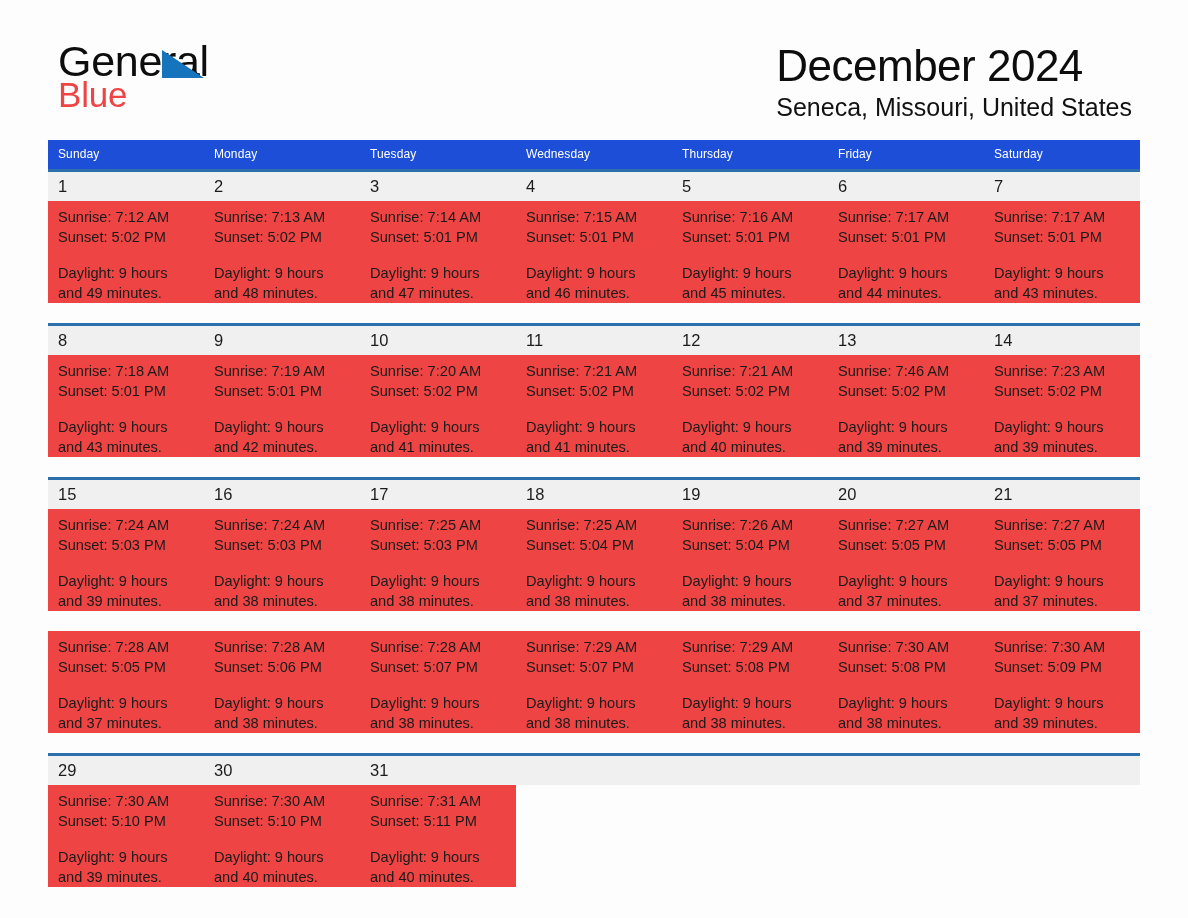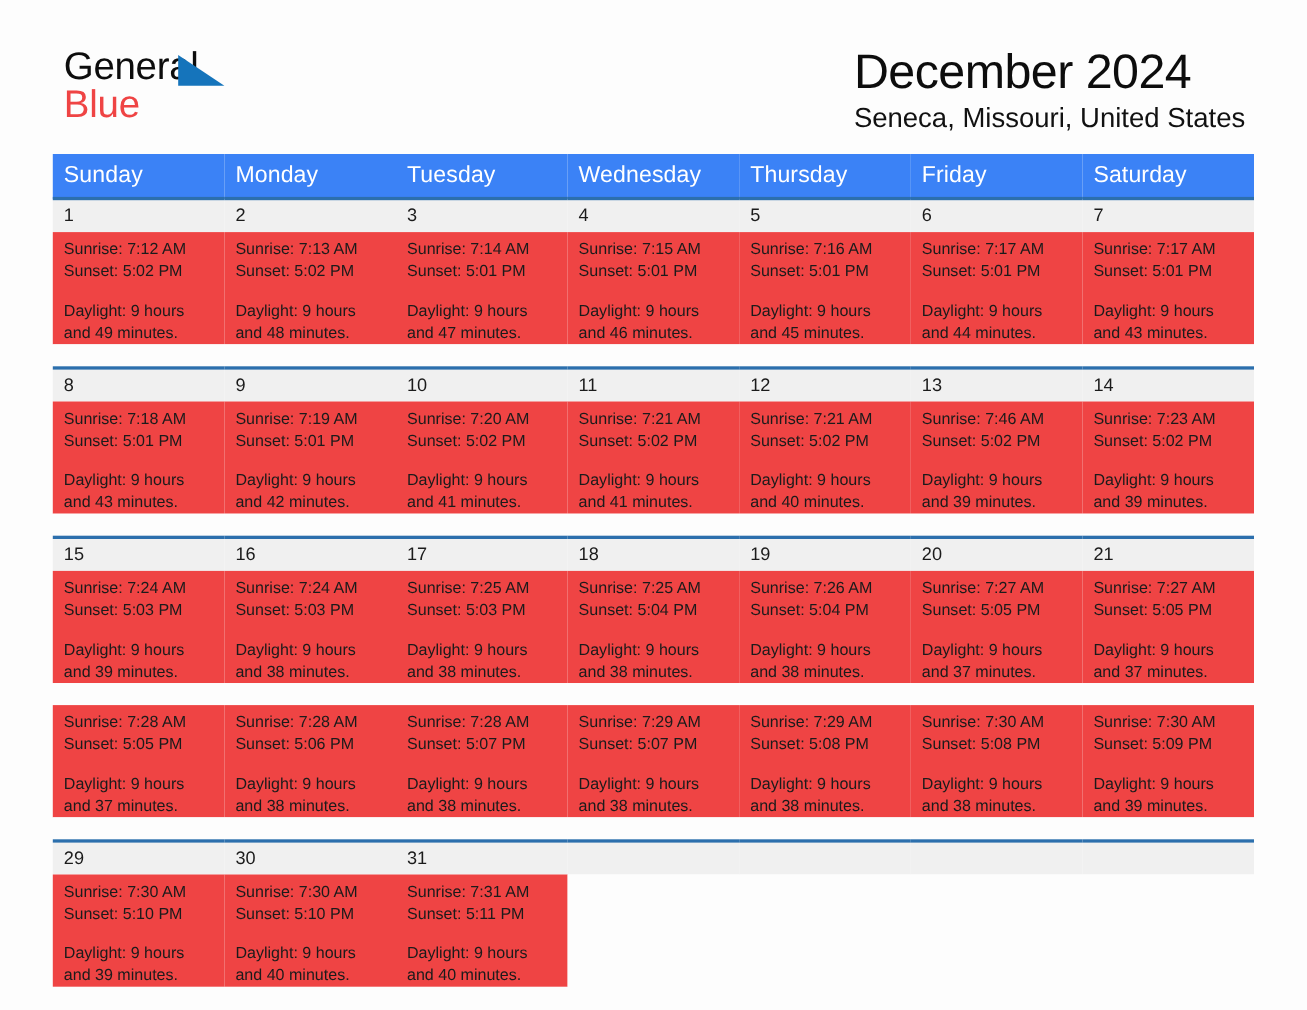--- a/index.html
+++ b/index.html
@@ -30,21 +30,21 @@
   }
 
   .brand {
     position: absolute;
     left: 10px;
     top: 42px;
     width: 320px;
   }
   .brand-line1 {
     position: relative;
-    font-size: 35px;
+    font-size: 43px;
     line-height: 38px;
     color: #0d0d0d;
     letter-spacing: -0.3px;
     font-weight: 400;
     display: inline-block;
   }
   .brand-tri {
     position: absolute;
     left: 104px;
     top: 8px;
@@ -84,23 +84,23 @@
   }
 
   
   .calendar {
     width: 1092px;
     border-collapse: collapse;
     table-layout: fixed;
   }
 
   .cal-head th {
-    background: #3b82f6;
+    background: #1d4ed8;
     color: #ffffff;
-    font-size: 21px;
+    font-size: 12px;
     font-weight: 400;
     text-align: left;
     padding: 7px 0 8px 10px;
     border: 0;
     letter-spacing: 0.1px;
   }
 
   .week-sep td {
     height: 20px;
     padding: 0;

